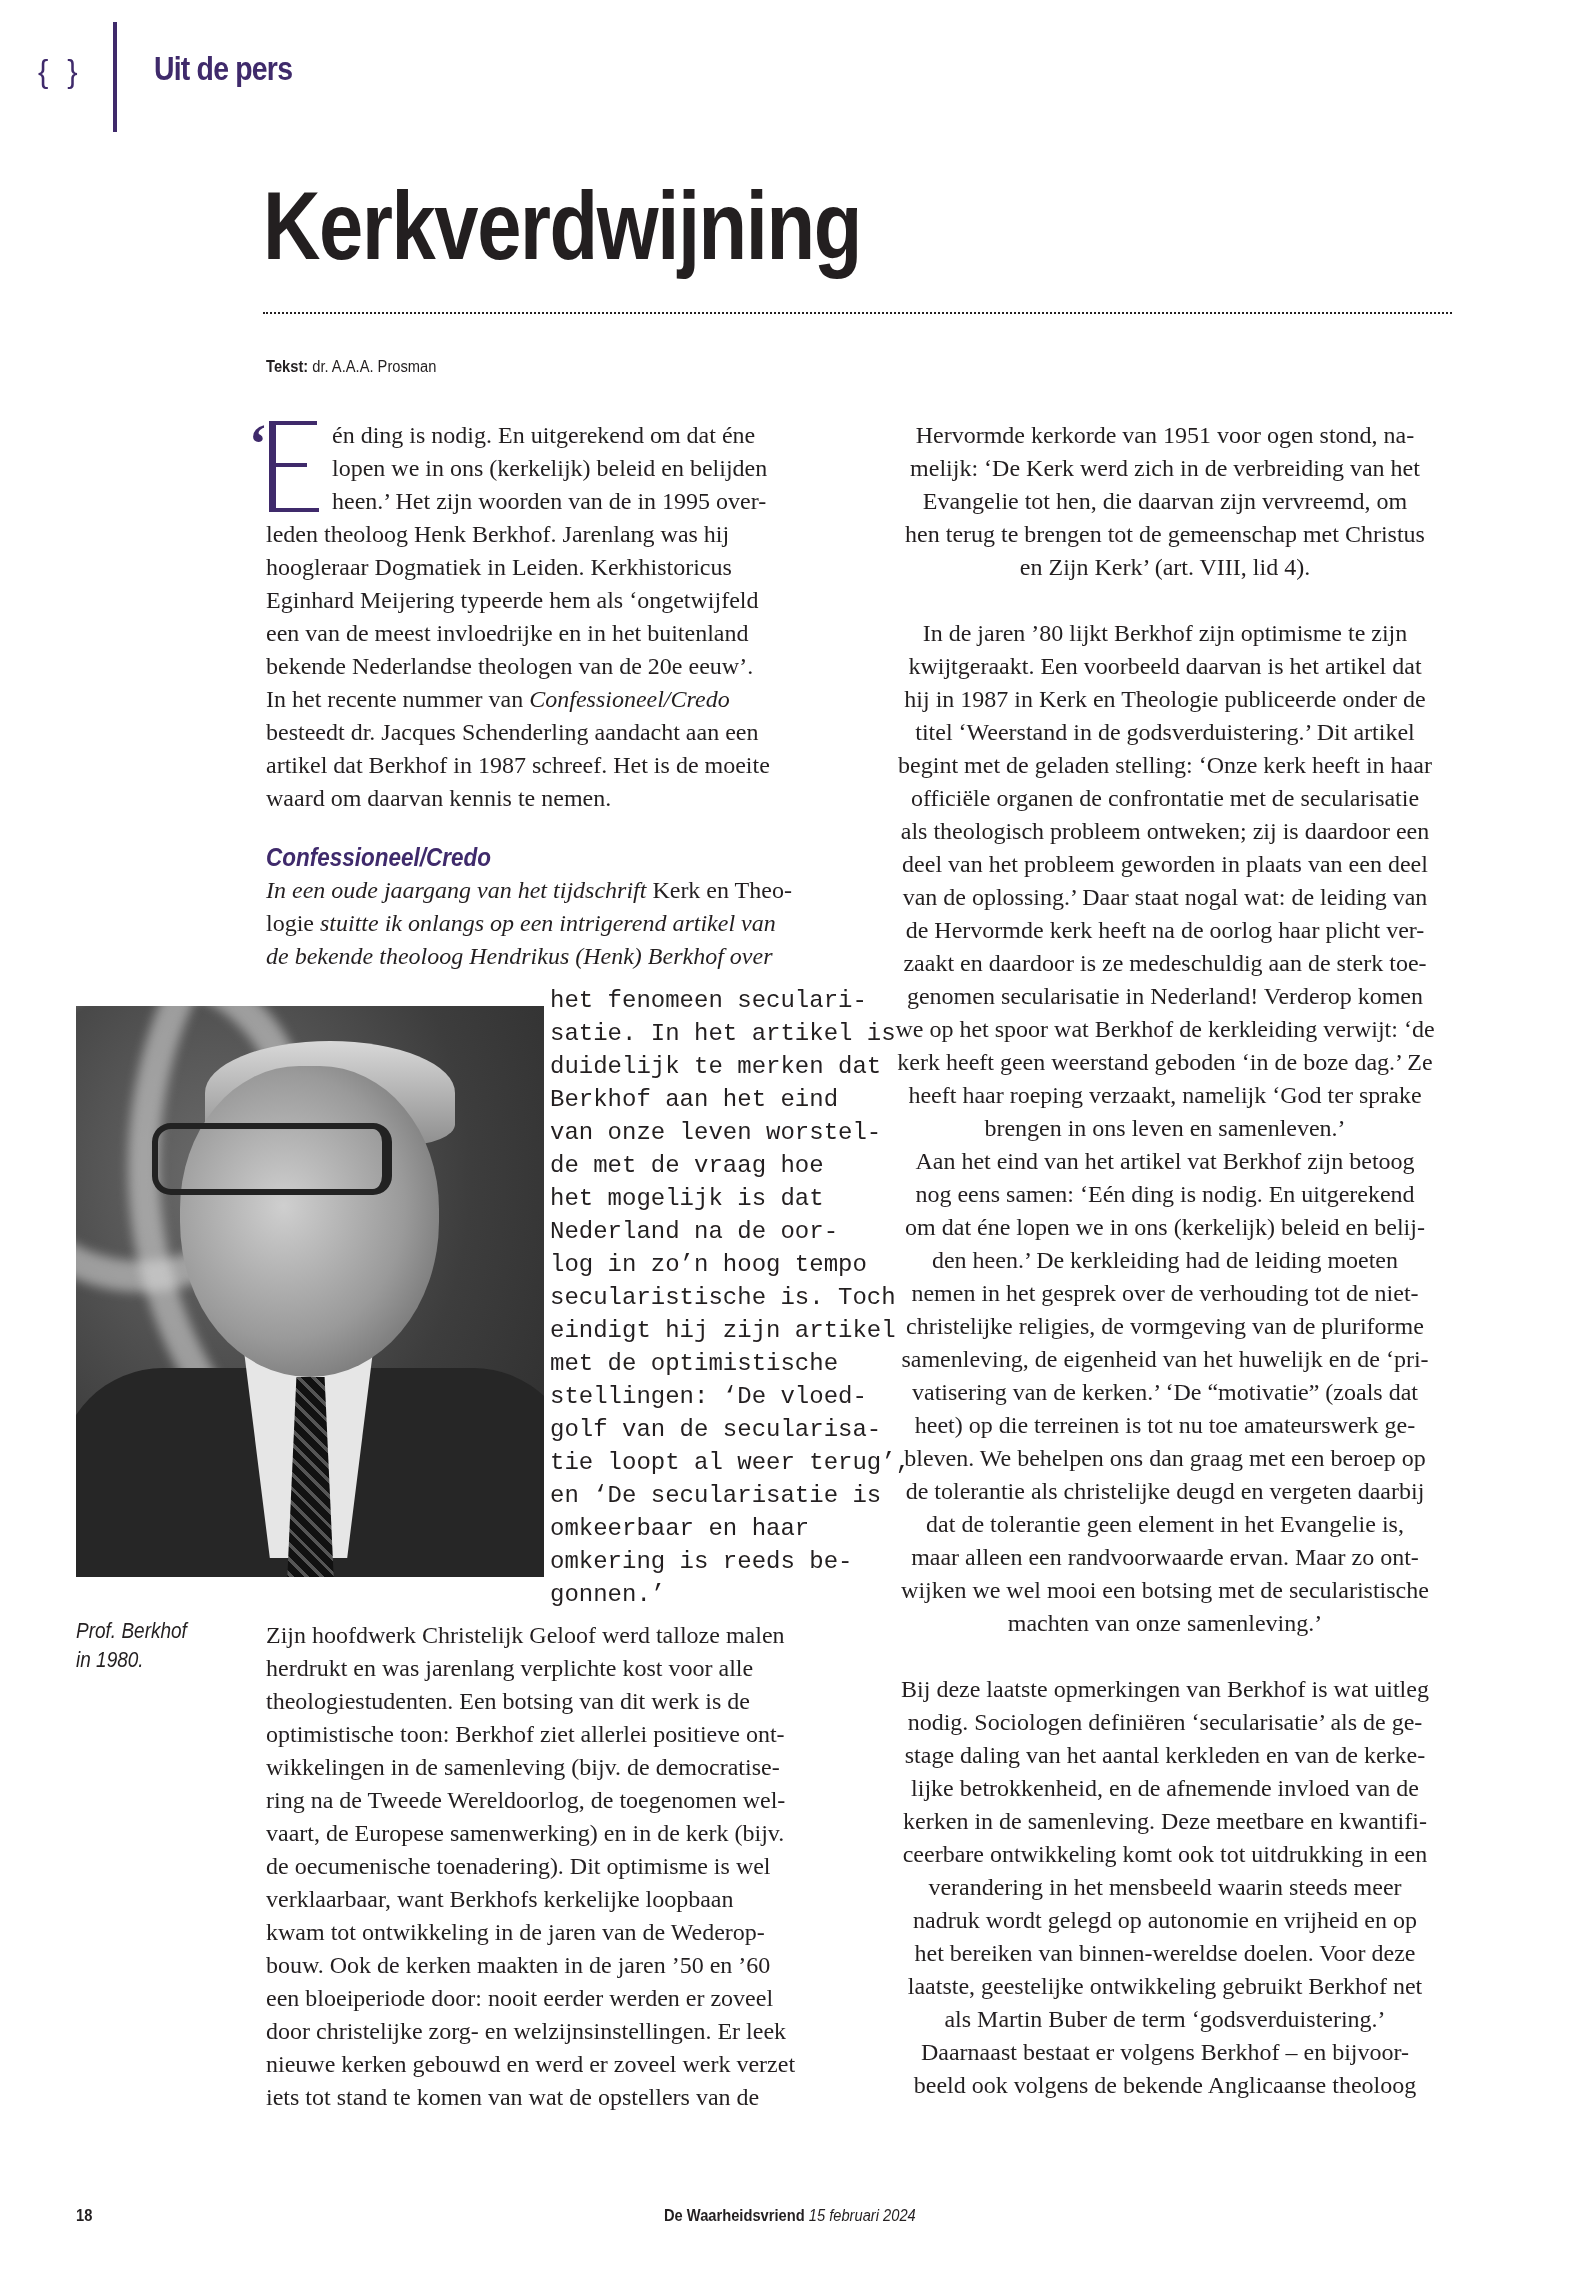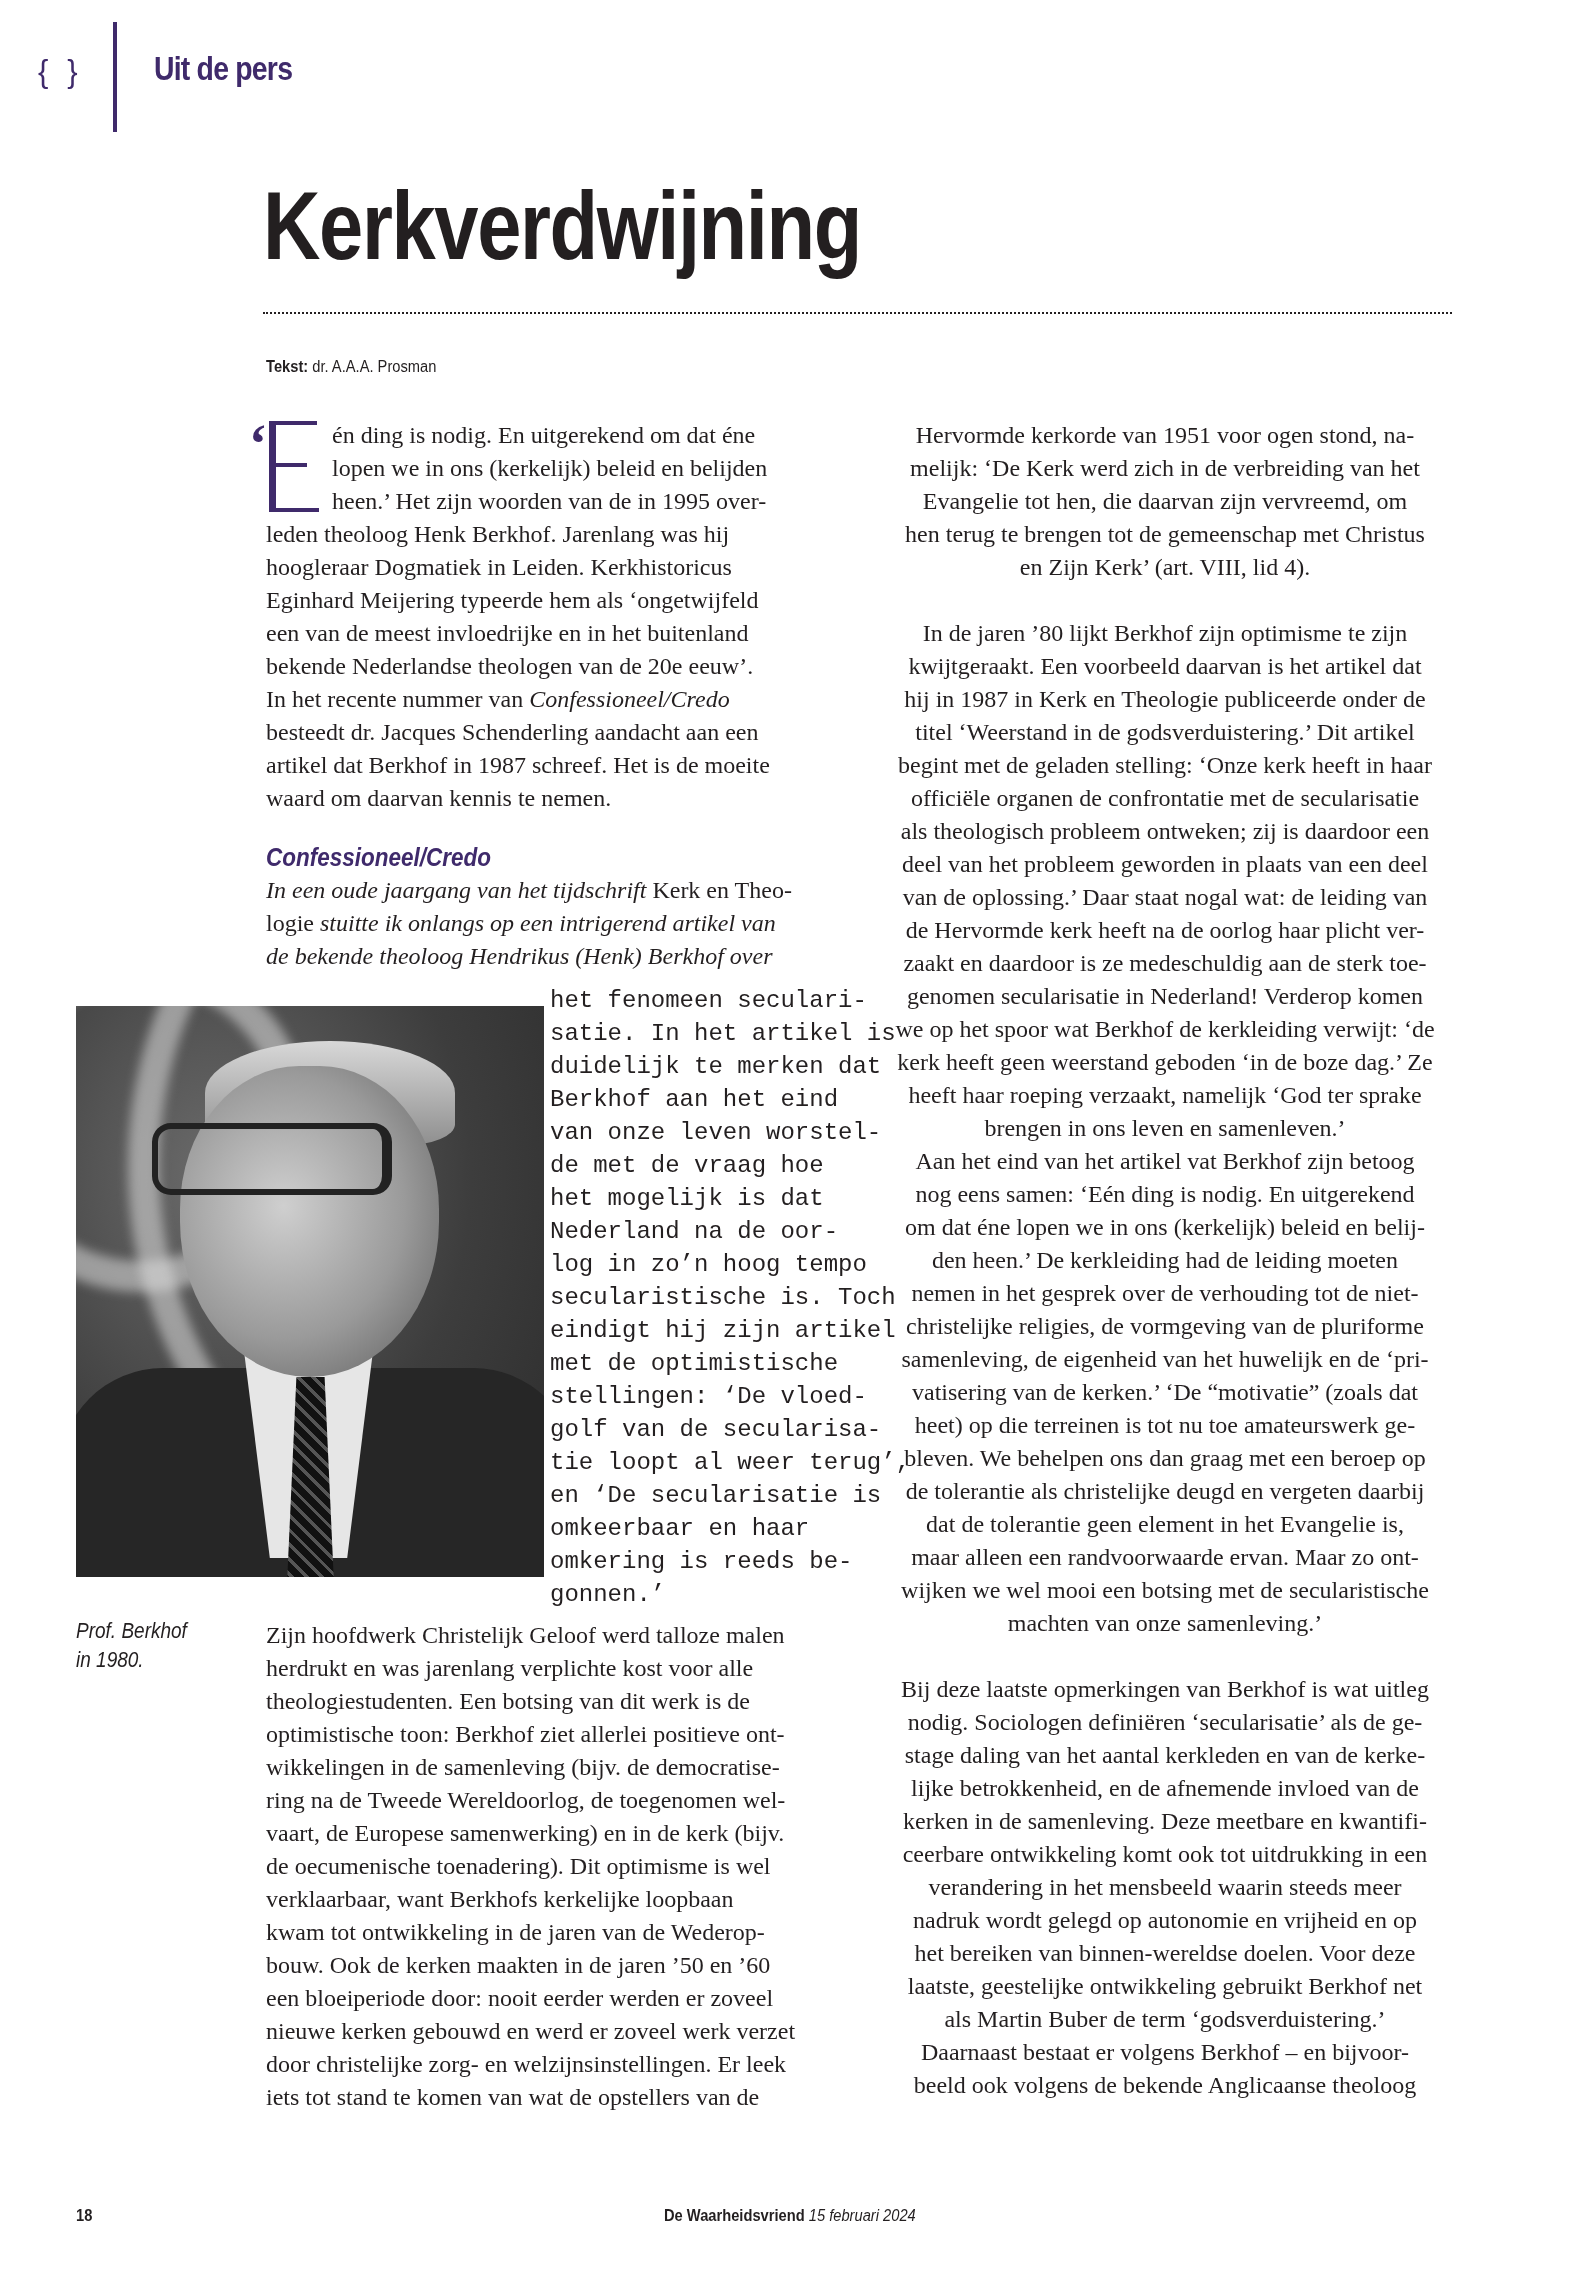--- a/index.html
+++ b/index.html
@@ -139,22 +139,22 @@
   <span class="line">theologiestudenten. Een botsing van dit werk is de</span>
   <span class="line">optimistische toon: Berkhof ziet allerlei positieve ont-</span>
   <span class="line">wikkelingen in de samenleving (bijv. de democratise-</span>
   <span class="line">ring na de Tweede Wereldoorlog, de toegenomen wel-</span>
   <span class="line">vaart, de Europese samenwerking) en in de kerk (bijv.</span>
   <span class="line">de oecumenische toenadering). Dit optimisme is wel</span>
   <span class="line">verklaarbaar, want Berkhofs kerkelijke loopbaan</span>
   <span class="line">kwam tot ontwikkeling in de jaren van de Wederop-</span>
   <span class="line">bouw. Ook de kerken maakten in de jaren ’50 en ’60</span>
   <span class="line">een bloeiperiode door: nooit eerder werden er zoveel</span>
+  <span class="line">door christelijke zorg- en welzijnsinstellingen. Er leek</span>
   <span class="line">nieuwe kerken gebouwd en werd er zoveel werk verzet</span>
-  <span class="line">door christelijke zorg- en welzijnsinstellingen. Er leek</span>
   <span class="line">iets tot stand te komen van wat de opstellers van de</span>
 </div>
 
 <div class="abs col col-right it">
   <div>
     <span class="line">Hervormde kerkorde van 1951 voor ogen stond, na-</span>
     <span class="line">melijk: ‘De Kerk werd zich in de verbreiding van het</span>
     <span class="line">Evangelie tot hen, die daarvan zijn vervreemd, om</span>
     <span class="line">hen terug te brengen tot de gemeenschap met Christus</span>
     <span class="line">en Zijn Kerk’ (art. VIII, lid 4).</span>

